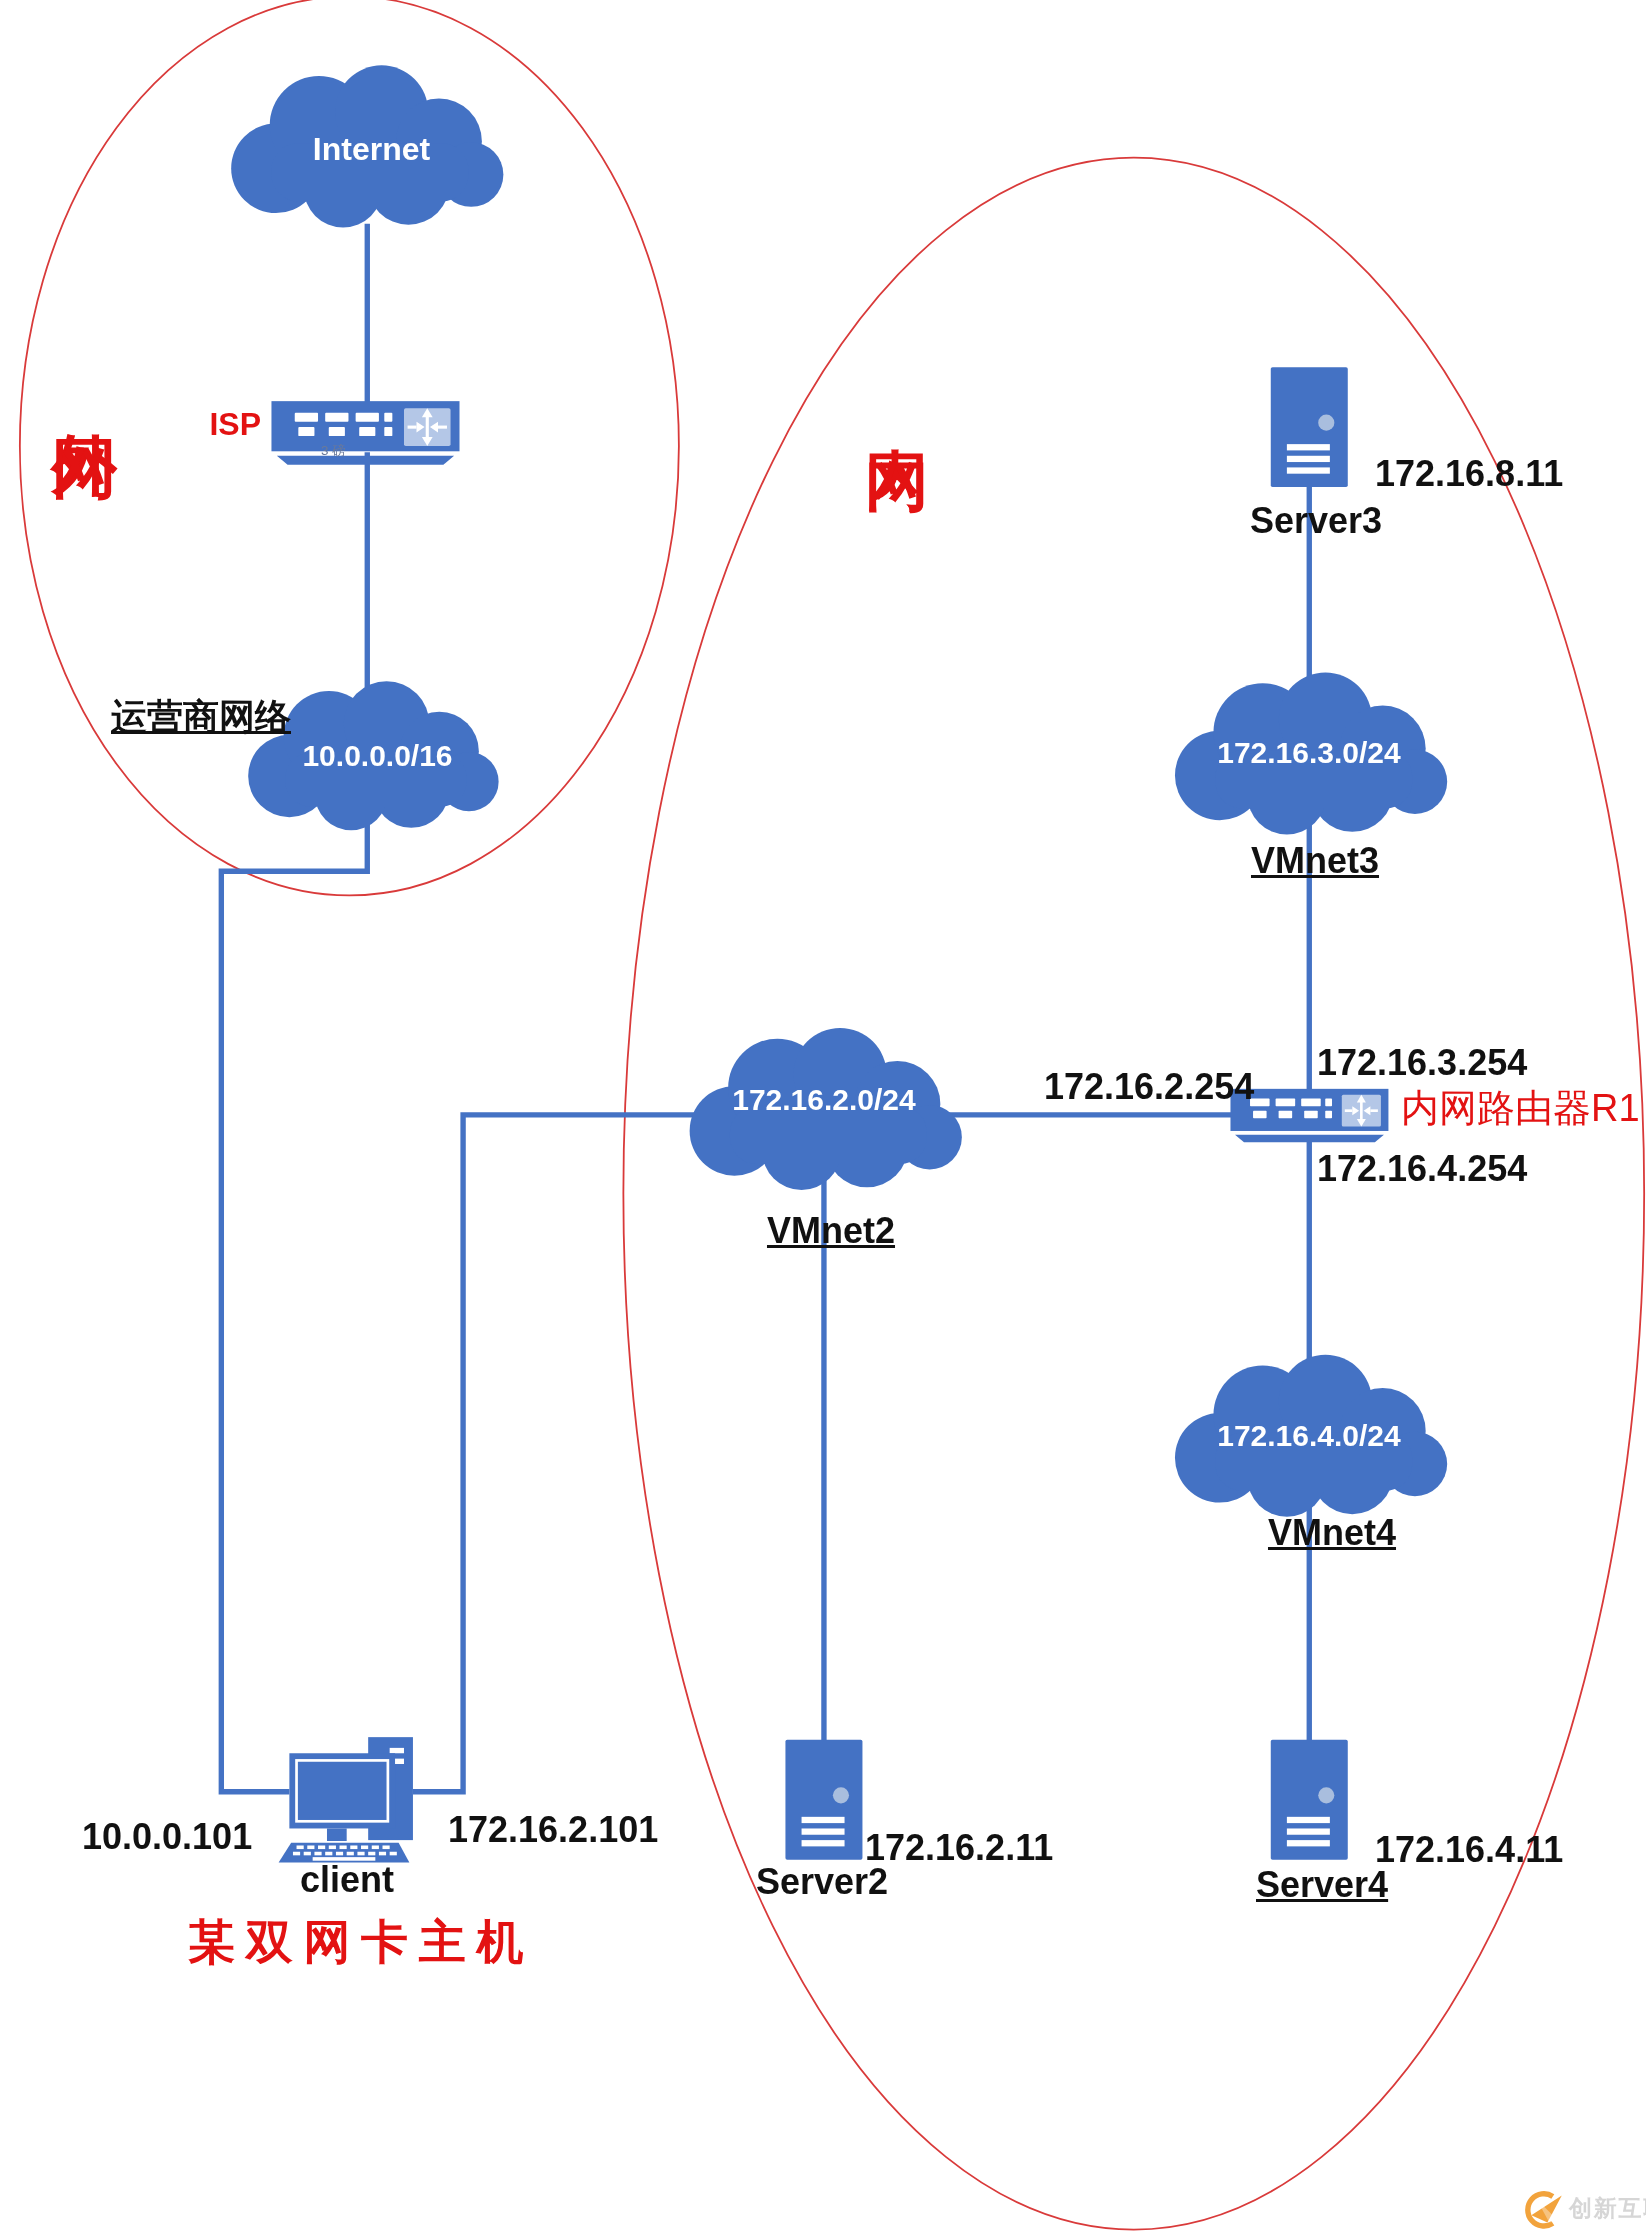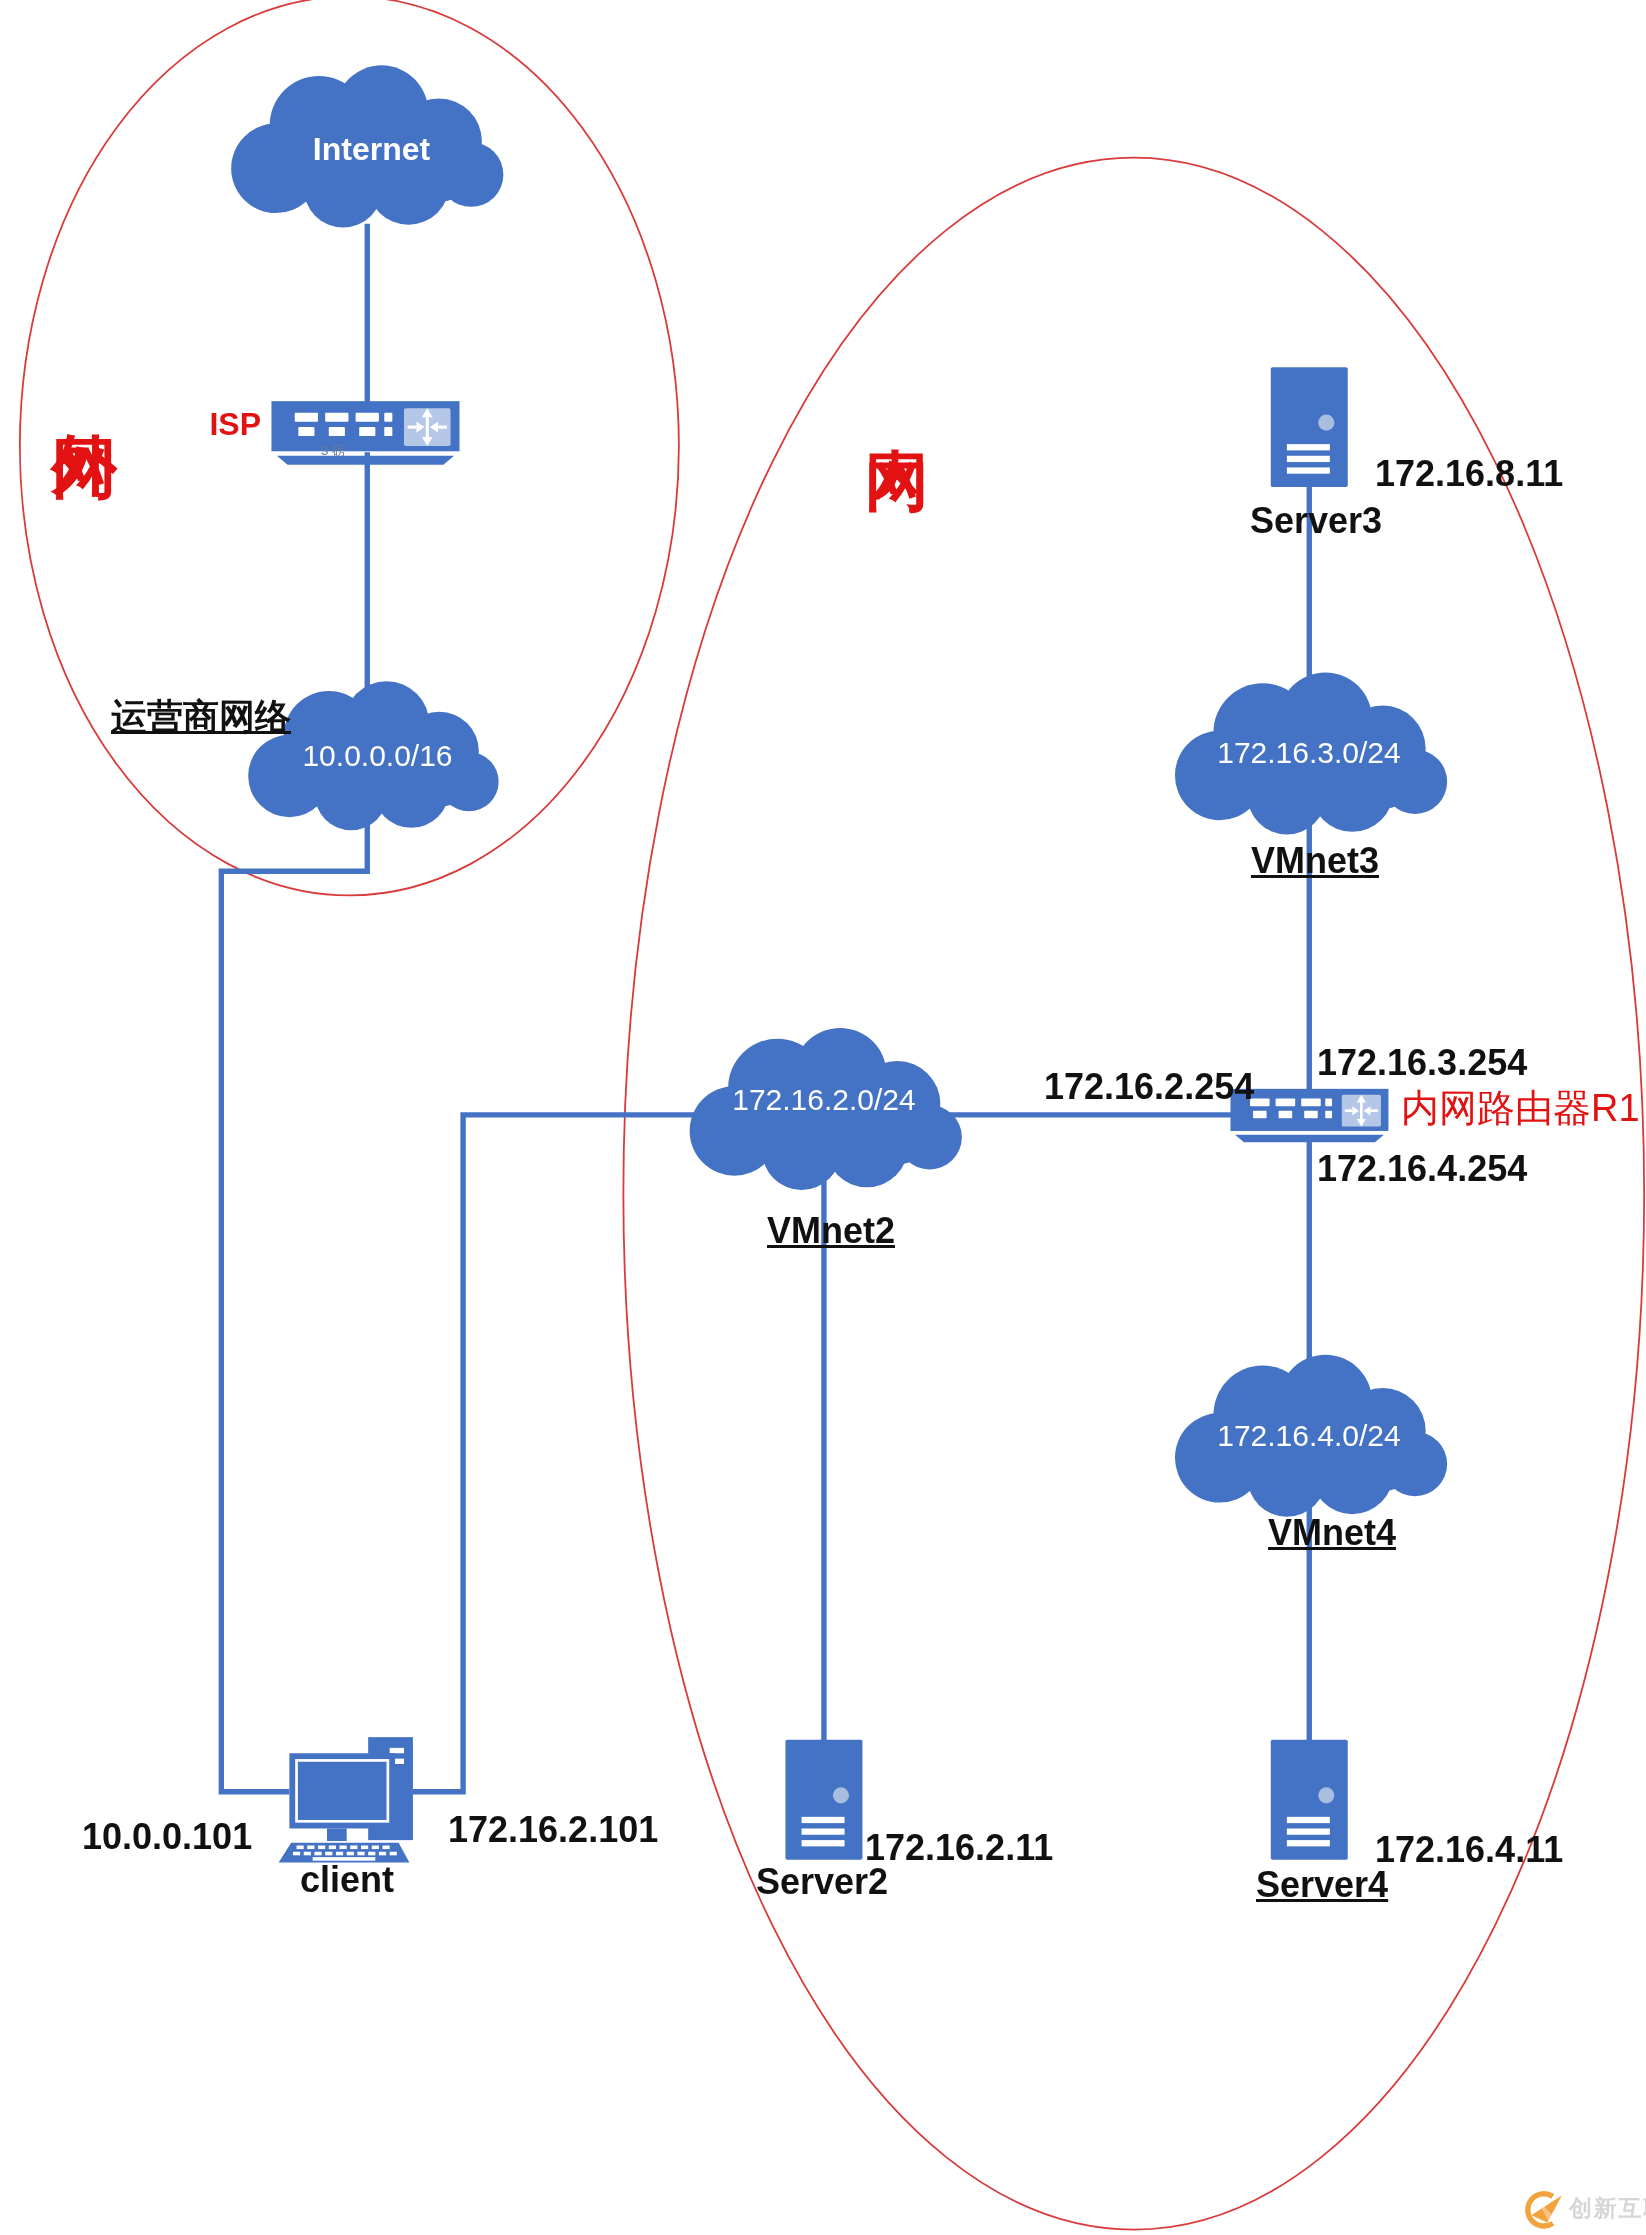--- a/index.html
+++ b/index.html
@@ -8,21 +8,21 @@
   #diagram-svg{position:absolute;left:0;top:0;width:1647px;height:2235px;}
   .lbl{position:absolute;white-space:nowrap;line-height:1.05;color:#111111;}
   .b{font-weight:700;}
   .u{text-decoration:underline;}
   .red{color:#e31212;}
   .white{color:#ffffff;}
   .ctr{text-align:center;}
   .rt{text-align:right;}
   .vert{writing-mode:vertical-rl;text-orientation:upright;letter-spacing:7.2px;}
   .ip{font-size:36px;font-weight:700;}
-  .cloudtxt{font-size:30px;font-weight:400;color:#ffffff;}
+  .cloudtxt{font-size:30px;font-weight:700;color:#ffffff;}
   .netname{font-size:36px;font-weight:700;text-decoration:underline;}
   .wm-text{font-size:23px;color:#d6d6d6;font-weight:600;letter-spacing:1.8px;}
 </style>
 </head>
 <body>
 
 <div id="stage">
 
   <svg id="diagram-svg" viewBox="0 0 1839 2496">
     <defs>
@@ -168,16 +168,17 @@
 
   <div class="lbl ip" style="left:865px;top:1829px;">172.16.2.11</div>
   <div class="lbl ip" style="left:756px;top:1863px;text-align:right;">Server2</div>
 
   <div class="lbl ip" style="left:1375px;top:1831px;">172.16.4.11</div>
   <div class="lbl ip" style="left:1256px;top:1866px;text-decoration:underline;">Server4</div>
 
   <div class="lbl ip" style="left:82px;top:1818px;">10.0.0.101</div>
   <div class="lbl ip" style="left:448px;top:1811px;">172.16.2.101</div>
   <div class="lbl ctr ip" style="left:287px;top:1861px;width:120px;">client</div>
+  <div class="lbl red" style="left:188px;top:1917px;font-size:47px;font-weight:600;letter-spacing:10.7px;">某双网卡主机</div>
 
   <div class="lbl wm-text" style="left:1569px;top:2196px;">创新互联</div>
 </div>
 
 
 </body></html>

